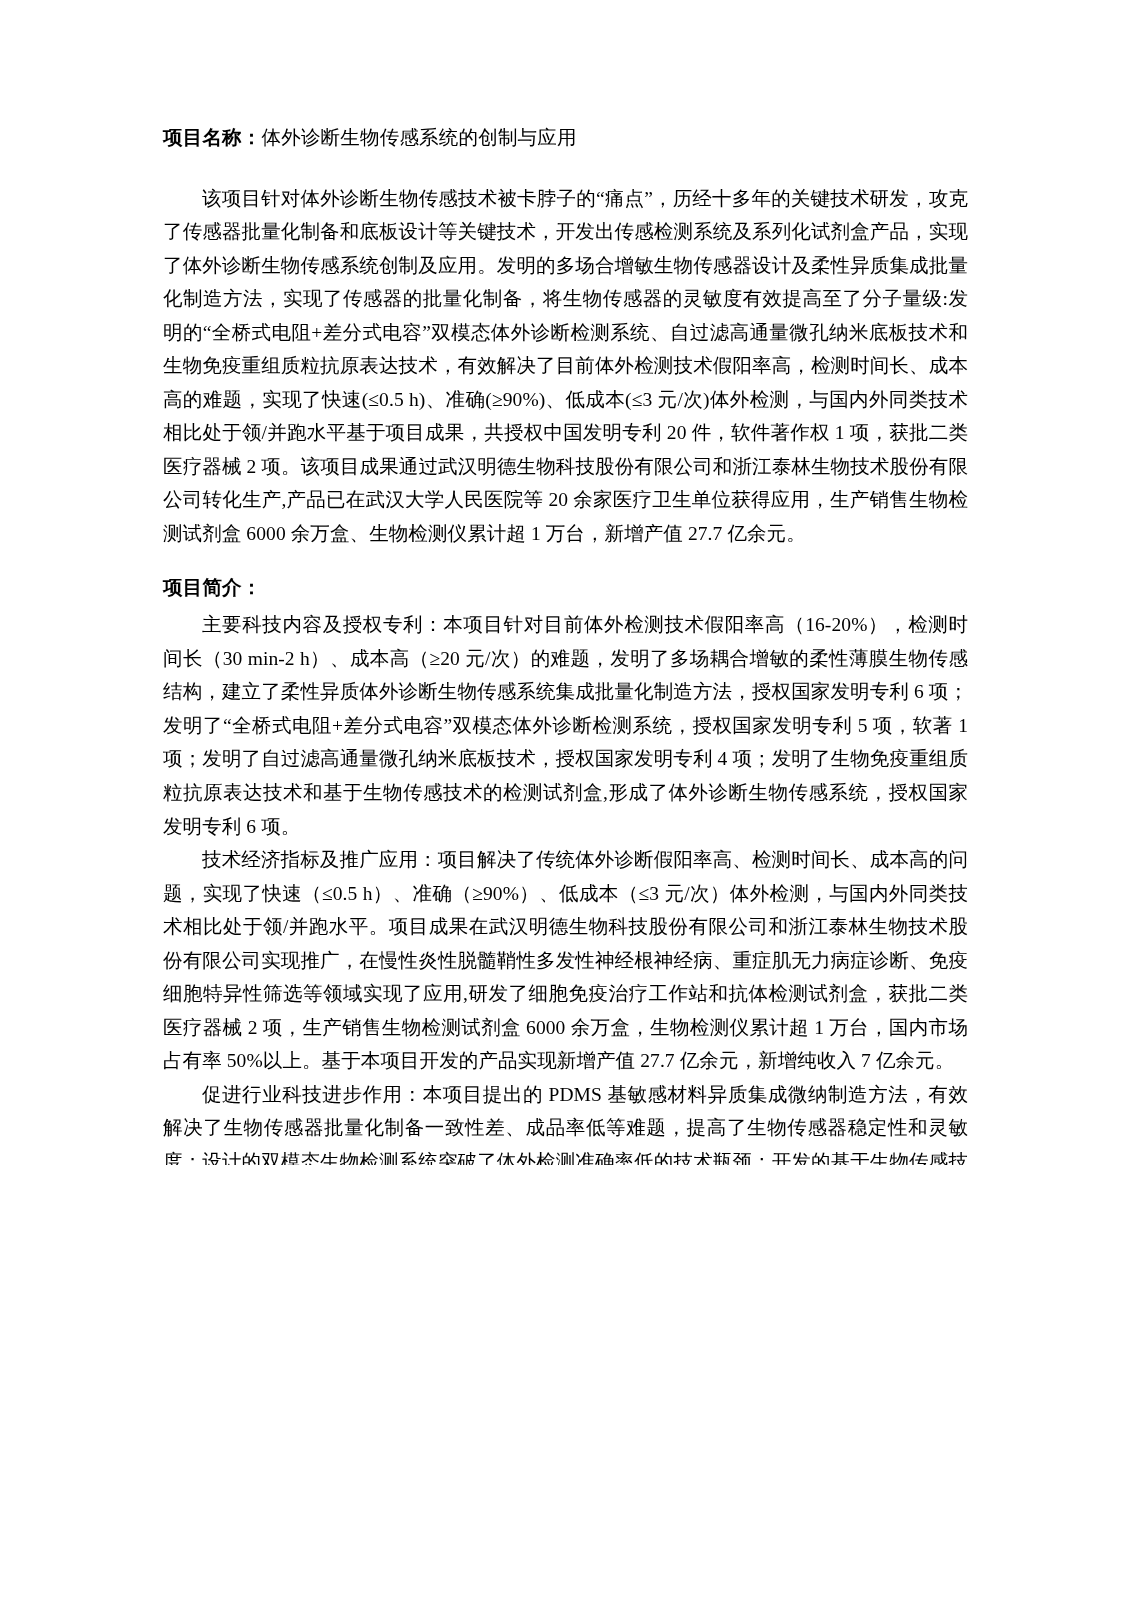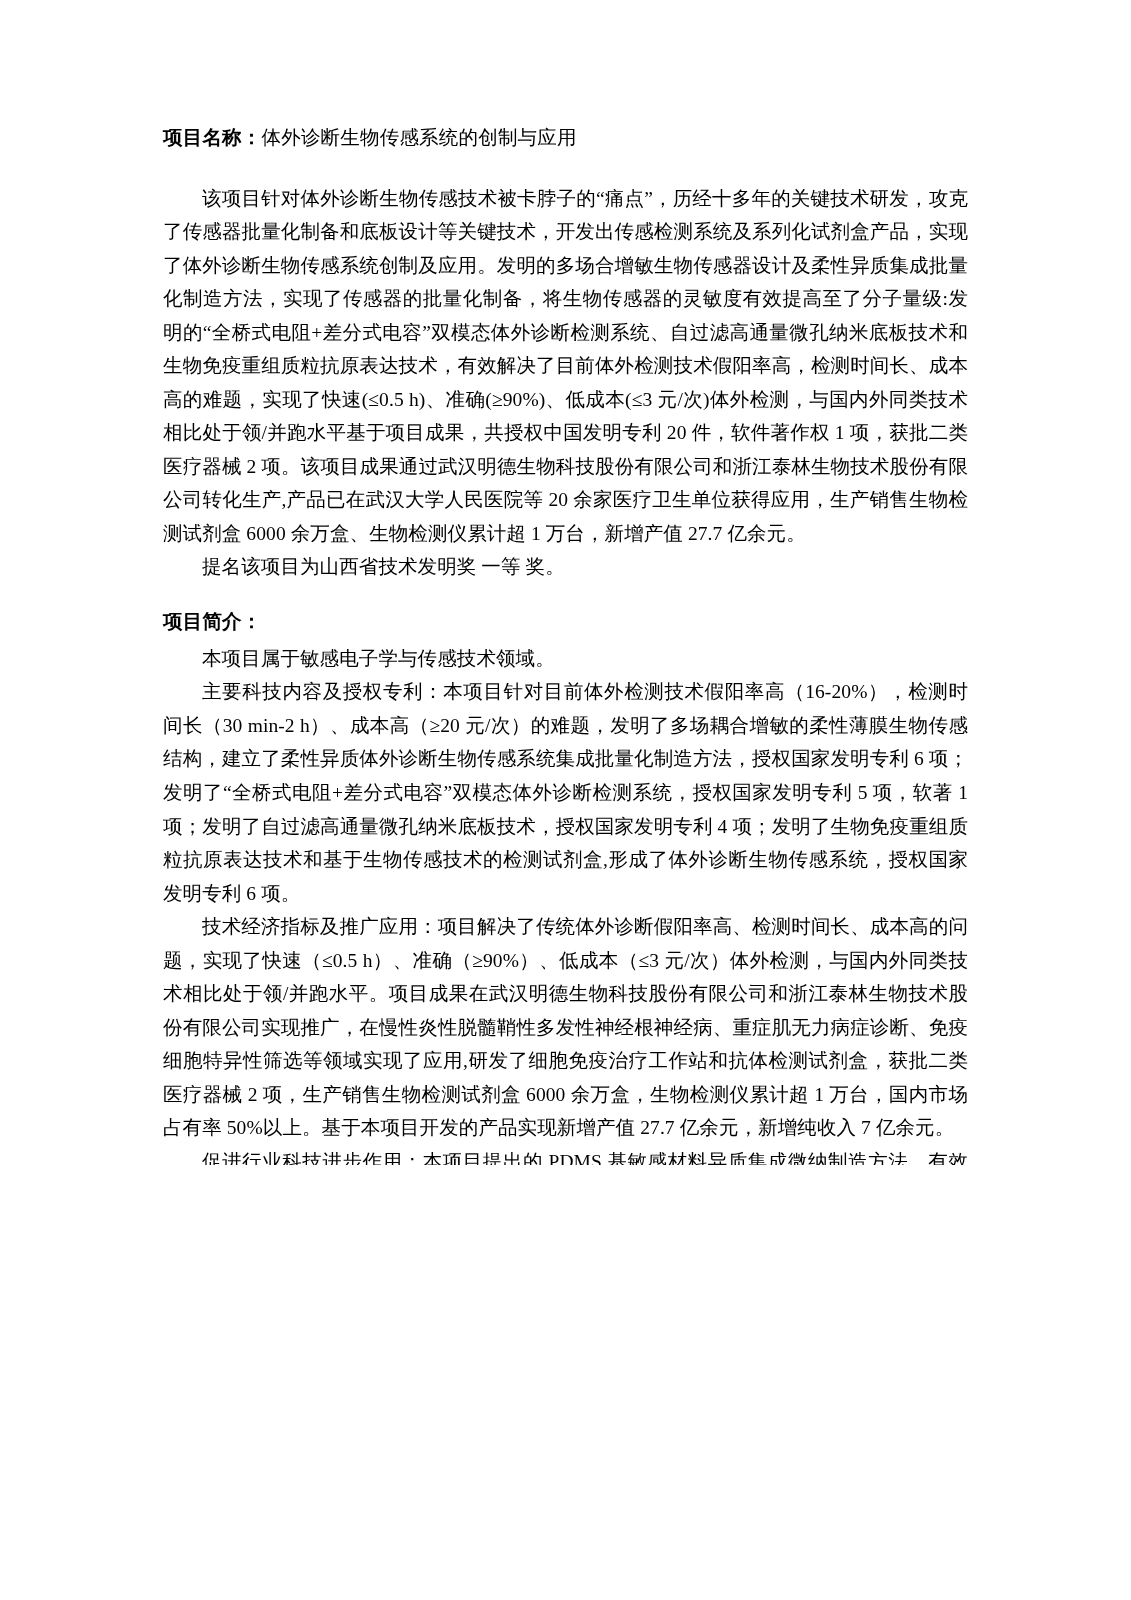--- a/index.html
+++ b/index.html
@@ -70,22 +70,20 @@
 <div class="page">
   <div class="doc-body">
 
     <div class="head-row">
       <span class="line-head label-bold">项目名称：</span>
       <span class="line-head value-normal">体外诊断生物传感系统的创制与应用</span>
     </div>
 
 
     <p class="para">该项目针对体外诊断生物传感技术被卡脖子的“痛点”，历经十多年的关键技术研发，攻克了传感器批量化制备和底板设计等关键技术，开发出传感检测系统及系列化试剂盒产品，实现了体外诊断生物传感系统创制及应用。发明的多场合增敏生物传感器设计及柔性异质集成批量化制造方法，实现了传感器的批量化制备，将生物传感器的灵敏度有效提高至了分子量级:发明的“全桥式电阻+差分式电容”双模态体外诊断检测系统、自过滤高通量微孔纳米底板技术和生物免疫重组质粒抗原表达技术，有效解决了目前体外检测技术假阳率高，检测时间长、成本高的难题，实现了快速(≤0.5 h)、准确(≥90%)、低成本(≤3 元/次)体外检测，与国内外同类技术相比处于领/并跑水平基于项目成果，共授权中国发明专利 20 件，软件著作权 1 项，获批二类医疗器械 2 项。该项目成果通过武汉明德生物科技股份有限公司和浙江泰林生物技术股份有限公司转化生产,产品已在武汉大学人民医院等 20 余家医疗卫生单位获得应用，生产销售生物检测试剂盒 6000 余万盒、生物检测仪累计超 1 万台，新增产值 27.7 亿余元。</p>
-    <p class="para">提名该项目为山西省技术发明奖 一等 奖。</p>
 
     <h2 class="section-title gap">项目简介：</h2>
-    <p class="para">本项目属于敏感电子学与传感技术领域。</p>
     <p class="para">主要科技内容及授权专利：本项目针对目前体外检测技术假阳率高（16-20%），检测时间长（30 min-2 h）、成本高（≥20 元/次）的难题，发明了多场耦合增敏的柔性薄膜生物传感结构，建立了柔性异质体外诊断生物传感系统集成批量化制造方法，授权国家发明专利 6 项；发明了“全桥式电阻+差分式电容”双模态体外诊断检测系统，授权国家发明专利 5 项，软著 1 项；发明了自过滤高通量微孔纳米底板技术，授权国家发明专利 4 项；发明了生物免疫重组质粒抗原表达技术和基于生物传感技术的检测试剂盒,形成了体外诊断生物传感系统，授权国家发明专利 6 项。</p>
     <p class="para">技术经济指标及推广应用：项目解决了传统体外诊断假阳率高、检测时间长、成本高的问题，实现了快速（≤0.5 h）、准确（≥90%）、低成本（≤3 元/次）体外检测，与国内外同类技术相比处于领/并跑水平。项目成果在武汉明德生物科技股份有限公司和浙江泰林生物技术股份有限公司实现推广，在慢性炎性脱髓鞘性多发性神经根神经病、重症肌无力病症诊断、免疫细胞特异性筛选等领域实现了应用,研发了细胞免疫治疗工作站和抗体检测试剂盒，获批二类医疗器械 2 项，生产销售生物检测试剂盒 6000 余万盒，生物检测仪累计超 1 万台，国内市场占有率 50%以上。基于本项目开发的产品实现新增产值 27.7 亿余元，新增纯收入 7 亿余元。</p>
     <p class="para">促进行业科技进步作用：本项目提出的 PDMS 基敏感材料异质集成微纳制造方法，有效解决了生物传感器批量化制备一致性差、成品率低等难题，提高了生物传感器稳定性和灵敏度；设计的双模态生物检测系统突破了体外检测准确率低的技术瓶颈；开发的基于生物传感技术的检测试剂盒，解决了传统试剂盒特异性差、时间长的问题，形成了完整的体外诊断系统，打破了国外垄断，服务了国家全民健康保障工程建设和“健康中国”战略任务。</p>
 
   </div>
 </div>
 
 </body></html>

